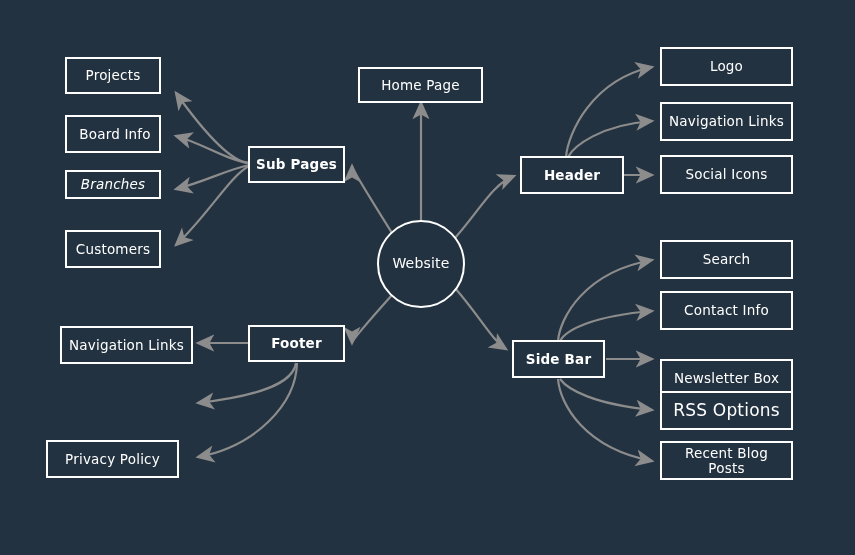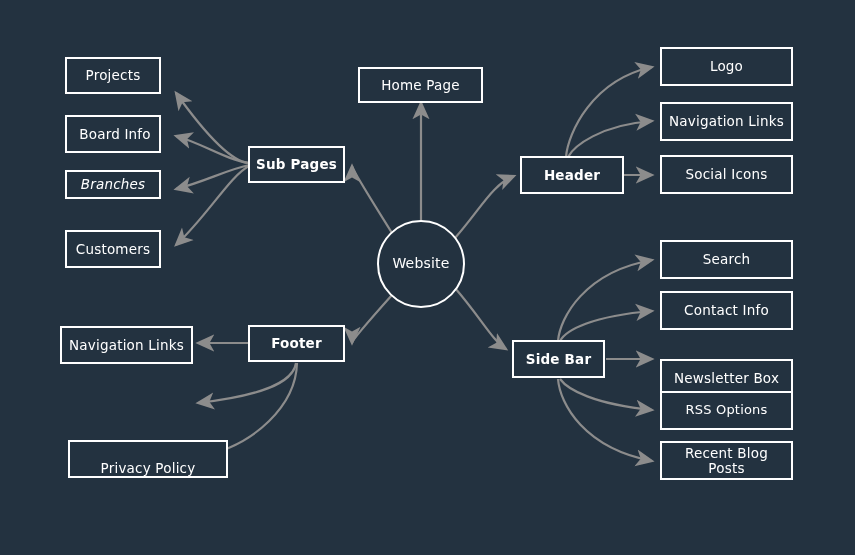--- a/index.html
+++ b/index.html
@@ -37,21 +37,21 @@
     letter-spacing: 0.2px;
     font-size: 13.5px;
     font-weight: 400;
     padding: 0 4px;
   }
   .node.bold {
     font-weight: 700;
     font-size: 13.5px;
   }
   .node.small {
-    font-size: 13px;
+    font-size: 17px;
   }
   .node.root {
     border-radius: 50%;
     font-size: 14px;
   }
 </style>
 </head>
 <body>
 
 <div id="canvas">
@@ -141,21 +141,21 @@
 
   <div class="node" style="left:660px; top:155px; width:133px; height:39px;">
     <span>Social Icons</span>
   </div>
 
   <div class="node" style="left:60px; top:326px; width:133px; height:38px;">
     <span>Navigation Links</span>
   </div>
 
 
-  <div class="node" style="left:68px; top:440px; width:160px; height:38px;align-items:flex-end;">
+  <div class="node" style="left:46px; top:440px; width:133px; height:38px;">
     <span>Privacy Policy</span>
   </div>
 
   <div class="node" style="left:660px; top:240px; width:133px; height:39px;">
     <span>Search</span>
   </div>
 
   <div class="node" style="left:660px; top:291px; width:133px; height:39px;">
     <span>Contact Info</span>
   </div>

